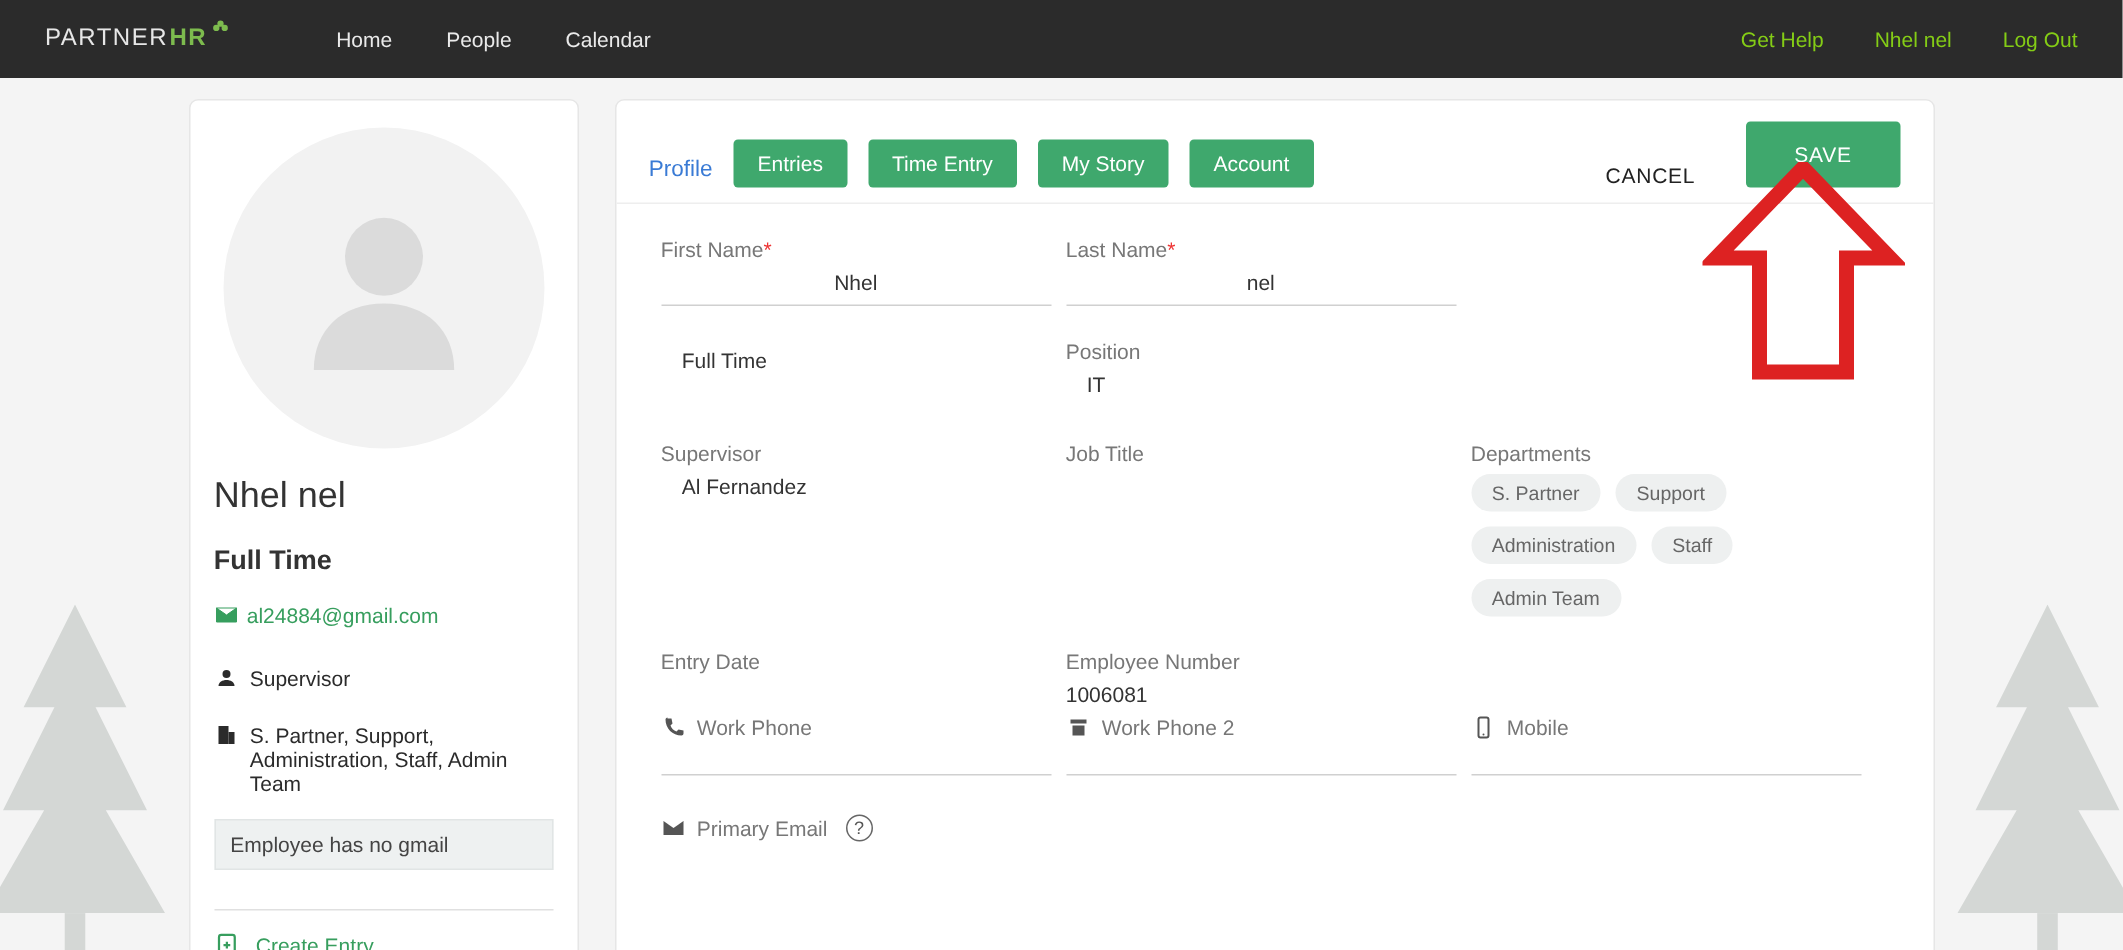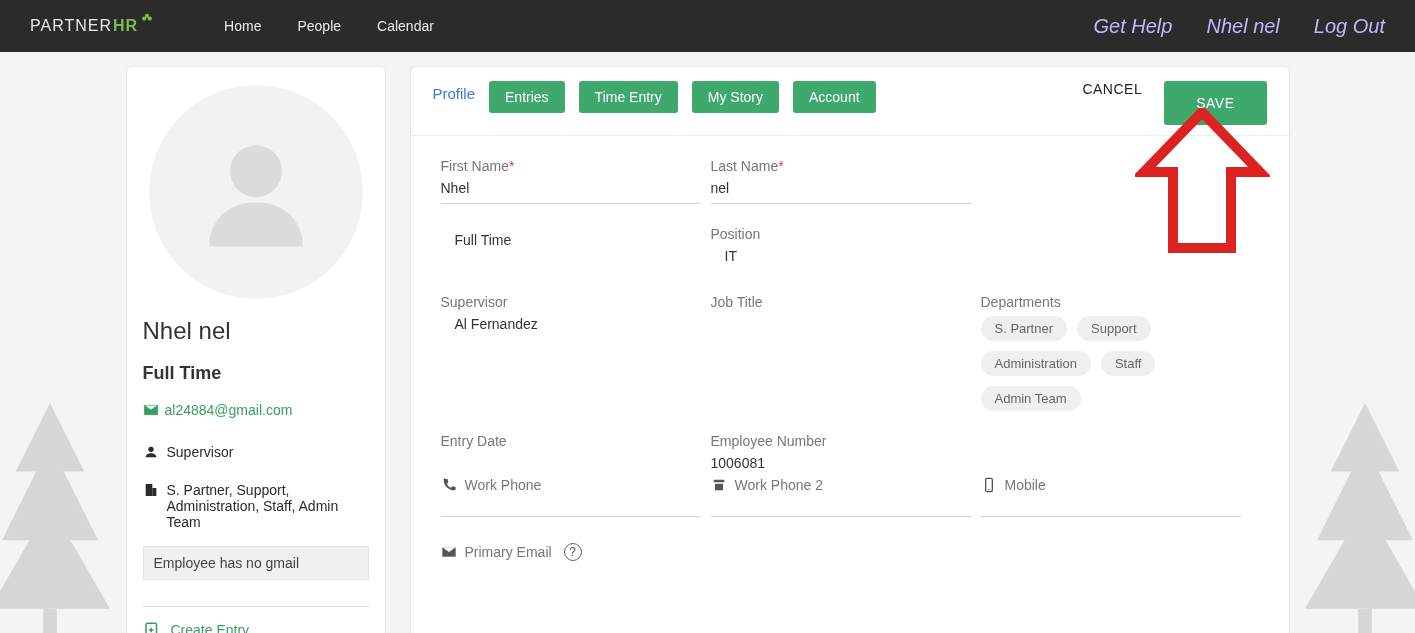--- a/index.html
+++ b/index.html
@@ -66,21 +66,21 @@
   }
   .navlinks { display: flex; gap: 36px; }
   .navlinks a {
     color: #eaeaea; text-decoration: none;
     font-size: 14px;
   }
   .top-right {
     margin-left: auto;
     display: flex; gap: 34px;
   }
-  .top-right a { color: #c4b5fd; text-decoration: none; font-size: 20px; font-style: italic; }
+  .top-right a { color: #84cc16; text-decoration: none; font-size: 14px; }
 
   
   .page {
     position: absolute;
     top: var(--top-h); left: 0; right: 0; bottom: 0;
     padding: 14px 0 0 0;
   }
   .content {
     display: flex;
     gap: 24px;
@@ -153,21 +153,21 @@
     text-decoration: none;
   }
   .create-entry .ico { width: 18px; color: var(--link); }
 
   
   .maincard {
     flex: 1;
     padding-bottom: 30px;
   }
   .tabs-row {
-    display: flex; align-items: flex-start;
+    display: flex; align-items: flex-end;
     padding: 14px 22px 10px 22px;
     gap: 14px;
   }
   .tab-link {
     color: #3a7bd5;
     font-size: 15px;
     text-decoration: none;
     padding: 4px 0;
   }
   .pillbtn {
@@ -177,21 +177,21 @@
     border-radius: 3px;
     padding: 8px 16px;
     font-size: 14px;
     cursor: pointer;
   }
   .tabs-row .spacer { flex: 1; }
   .cancel-link {
     color: #222; font-size: 14px;
     letter-spacing: .5px;
     text-decoration: none;
-    margin-right: 8px;
+    margin-right: 20px;
   }
   .savebtn {
     background: var(--green);
     color: #fff;
     border: none;
     border-radius: 3px;
     padding: 14px 32px;
     font-size: 14px;
     letter-spacing: .5px;
     cursor: pointer;
@@ -212,20 +212,21 @@
     font-size: 14px;
     color: #777;
   }
   .label .req { color: var(--red); }
   .value-line {
     border-bottom: 1px solid var(--line);
     padding: 6px 0 6px 0;
     min-height: 30px;
     font-size: 14px;
     color: #333;
+    text-align: center;
   }
   .value-pad {
     padding: 6px 0 6px 14px;
     font-size: 14px;
     color: #333;
     min-height: 30px;
   }
   .value-plain {
     padding: 6px 0 0 0;
     font-size: 14px;

